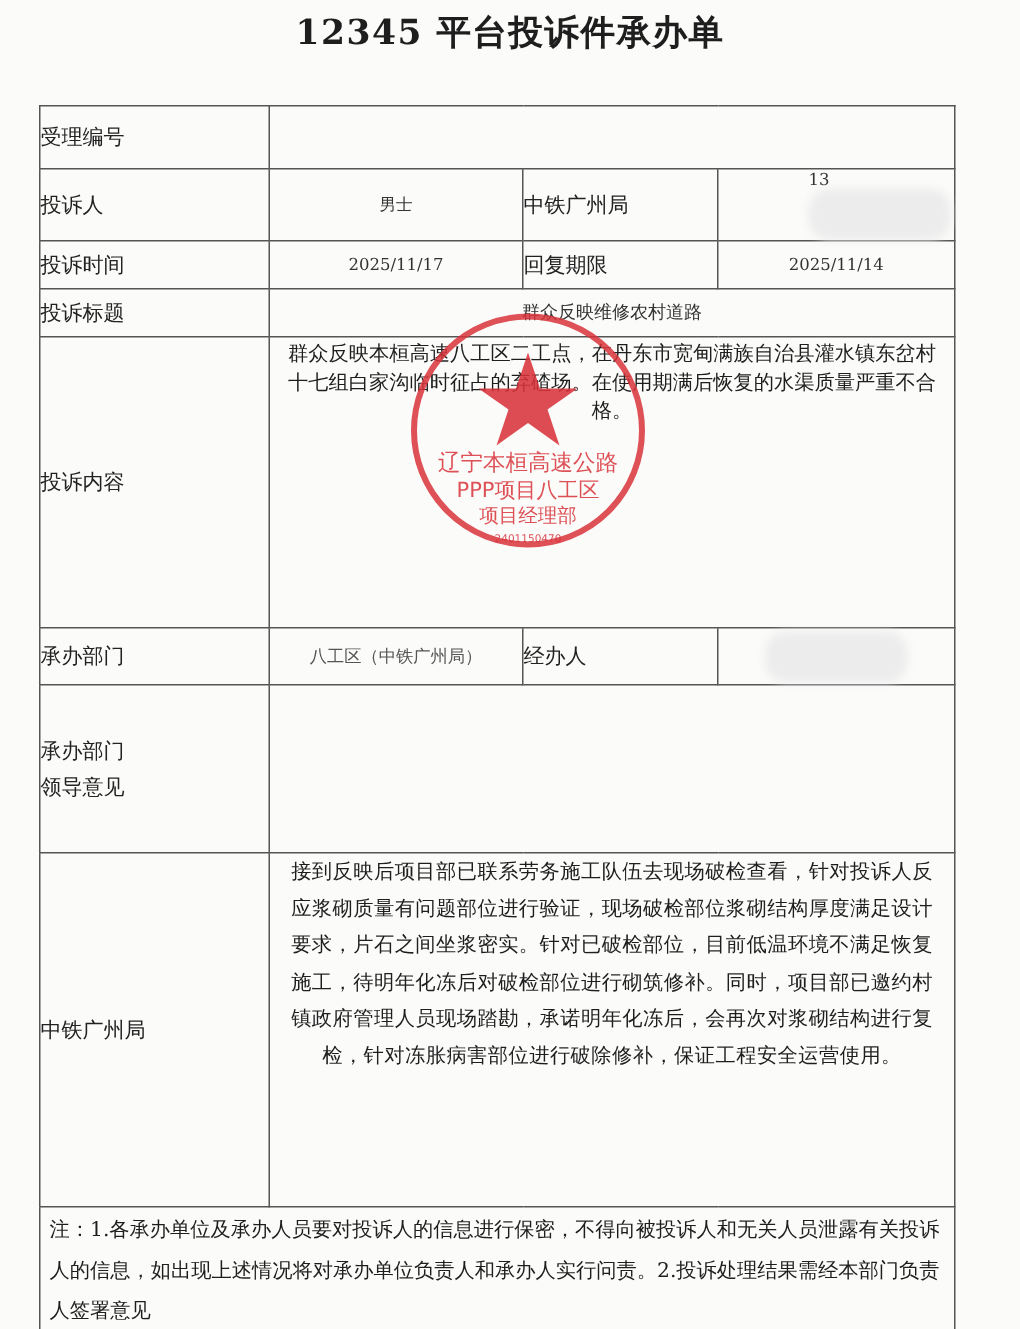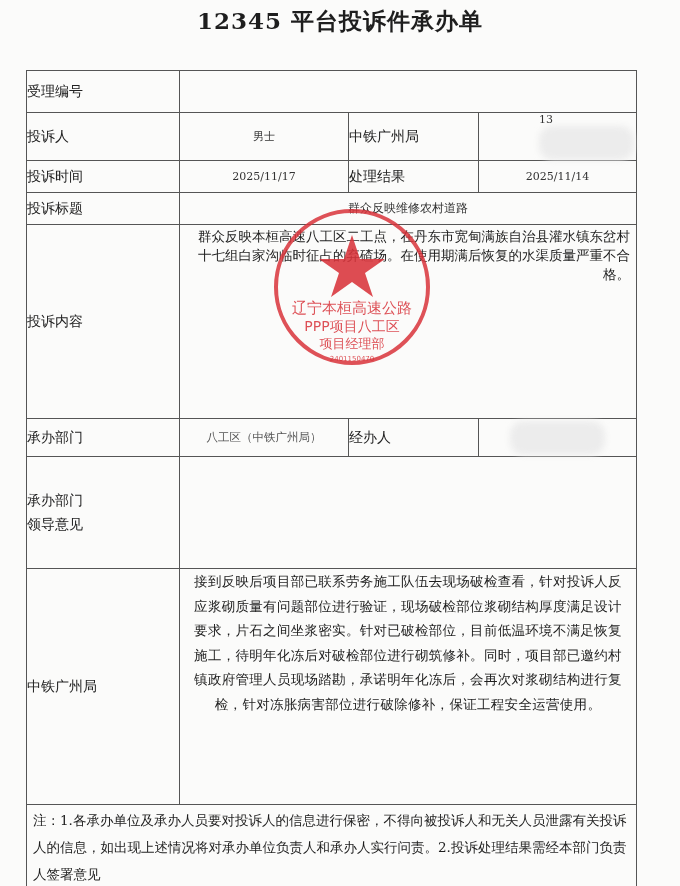--- a/index.html
+++ b/index.html
@@ -9,21 +9,21 @@
   }
   .title {
     position:absolute; left:0; top:6px; width:680px; text-align:center;
     font-size:23px; font-weight:bold; letter-spacing:1px;
   }
   .sheet { position:absolute; left:26px; top:70px; width:610px; }
   table { border-collapse:collapse; width:100%; table-layout:fixed; }
   td { border:1.4px solid #555; padding:0; vertical-align:middle; }
   .lab { font-family:Liberation Mono, monospace; font-size:14px; color:#222; }
   .val { text-align:center; font-size:11px; color:#333; }
-  .content { vertical-align:top; text-align:right; font-size:13.5px; line-height:19px; padding:2px 6px; }
+  .content { vertical-align:top; text-align:center; font-size:13.5px; line-height:19px; padding:2px 6px; }
   .result { vertical-align:top; text-align:center; font-family:"DejaVu Sans", sans-serif; font-size:13.5px; line-height:24.5px; padding:0px 10px; letter-spacing:0.3px; }
   .note { font-size:13.5px; line-height:27px; padding:2px 6px 0 6px; vertical-align:top; overflow:hidden; }
   .blur {
     display:inline-block; width:95px; height:34px; background:#ececec; border-radius:14px;
     filter:blur(3px); vertical-align:middle;
   }
   .stamp {
     position:absolute; left:270px; top:205px; width:165px; height:165px; pointer-events:none;
   }
   .dim { color:#555; }
@@ -51,21 +51,21 @@
       <td class="val">男士</td>
       <td class="lab">中铁广州局</td>
       <td class="val" style="text-align:left;padding-left:60px;">
         <span>13</span>
         <span class="blur"></span>
       </td>
     </tr>
     <tr style="height:32px">
       <td class="lab">投诉时间</td>
       <td class="val">2025/11/17</td>
-      <td class="lab">处理结果</td>
+      <td class="lab">回复期限</td>
       <td class="val">2025/11/14</td>
     </tr>
     <tr style="height:32px">
       <td class="lab">投诉标题</td>
       <td class="val" colspan="3" style="font-family:Liberation Serif, serif;font-size:12px;">群众反映维修农村道路</td>
     </tr>
     <tr style="height:194px">
       <td class="lab">投诉内容</td>
       <td class="content" colspan="3">群众反映本桓高速八工区二工点，在丹东市宽甸满族自治县灌水镇东岔村十七组白家沟临时征占的弃碴场。在使用期满后恢复的水渠质量严重不合格。</td>
     </tr>

